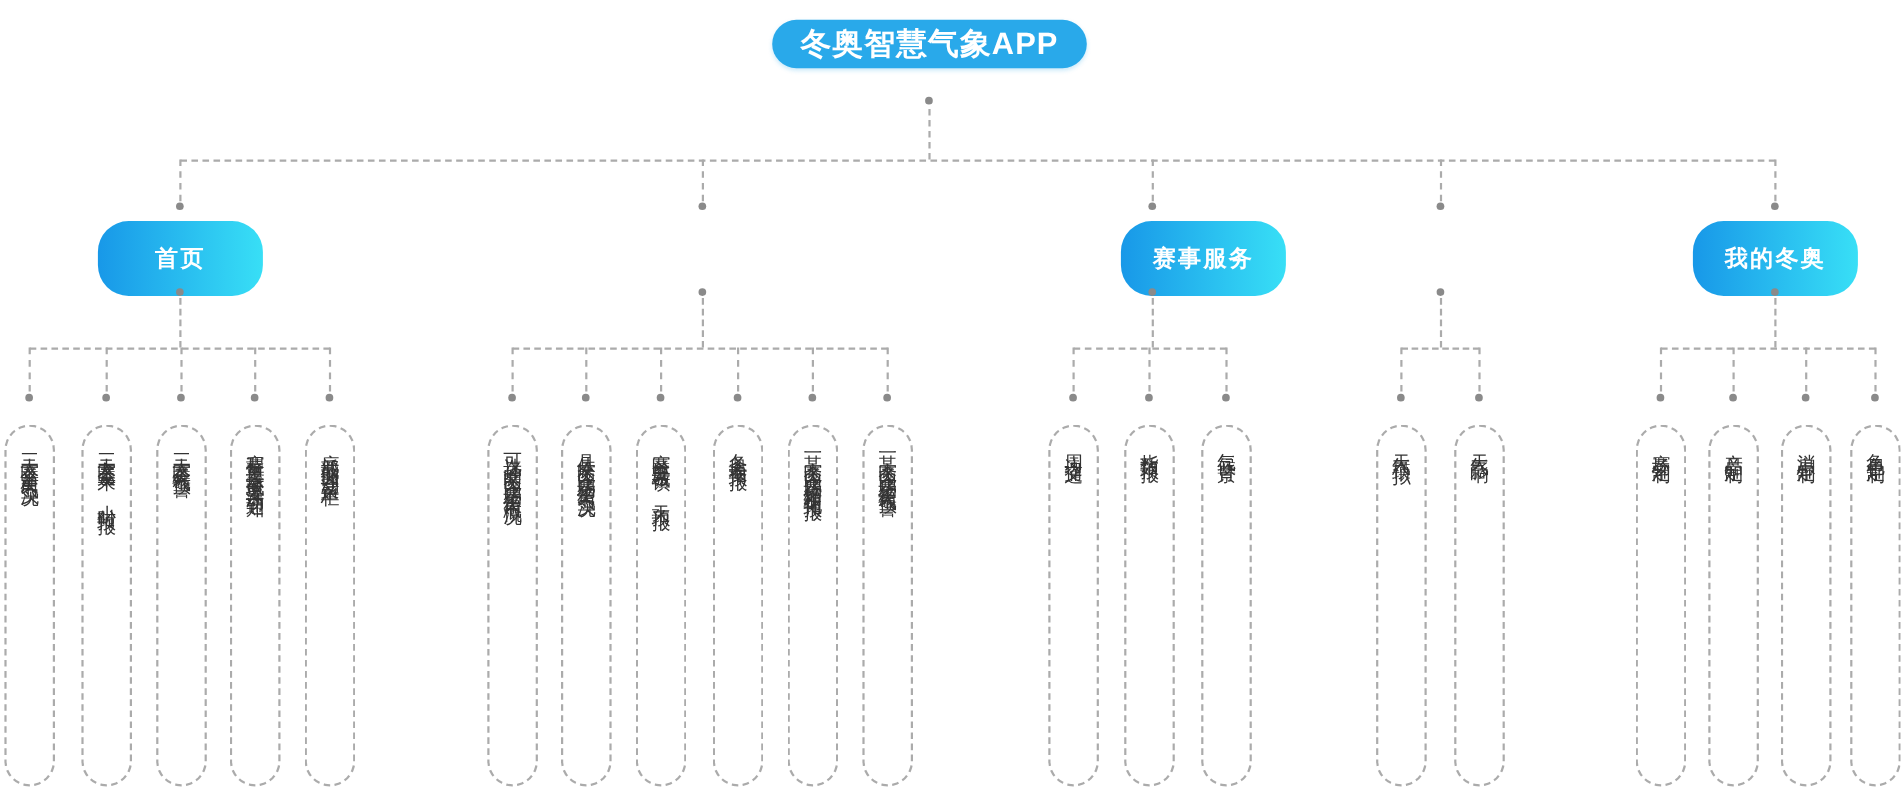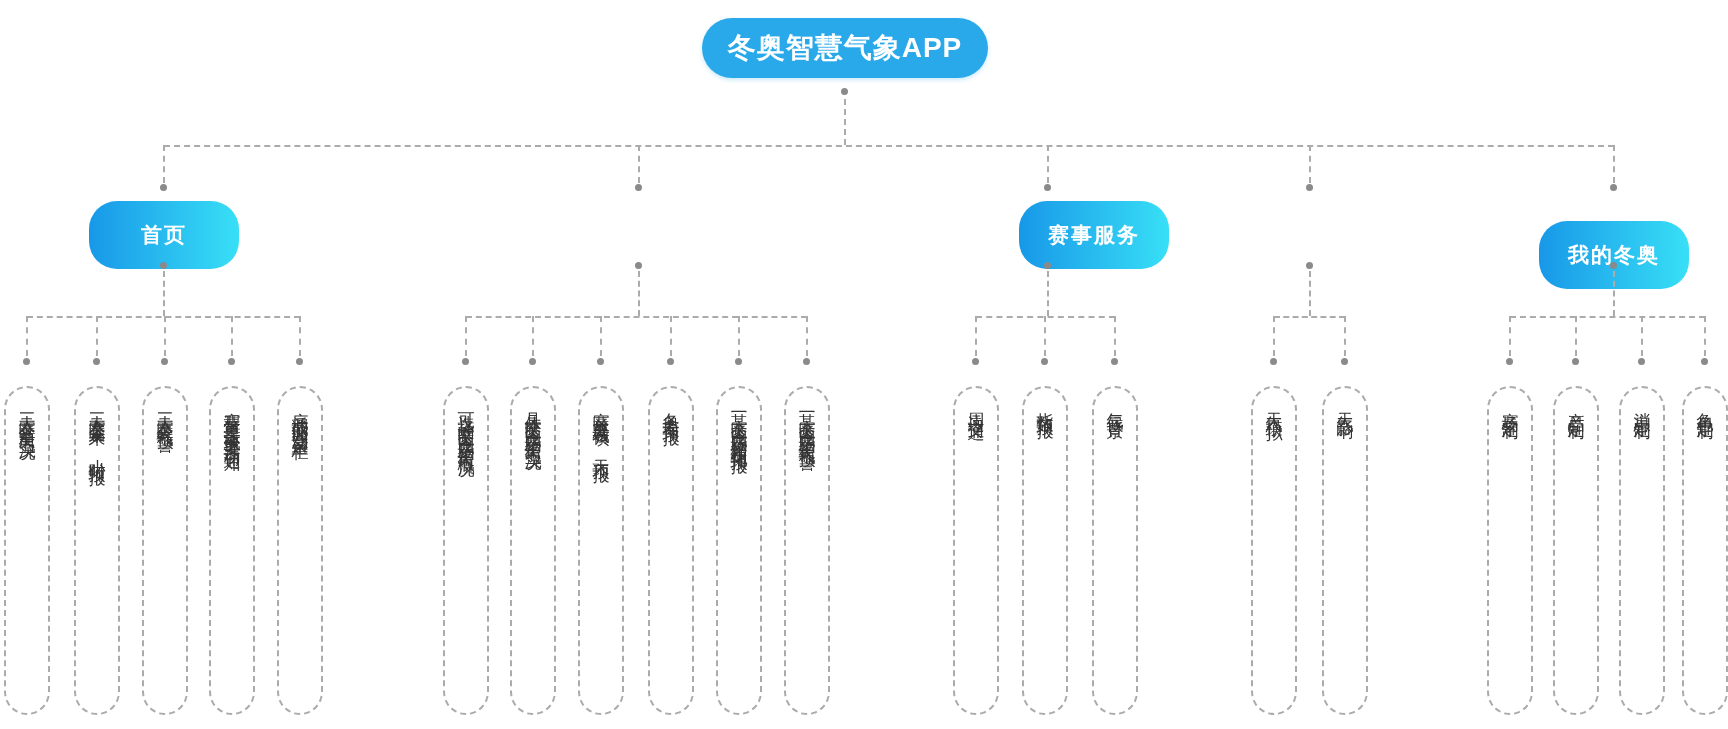--- a/index.html
+++ b/index.html
@@ -6,21 +6,21 @@
   .canvas{
     position:relative;width:1728px;height:729px;background:#ffffff;overflow:hidden;
     font-family:"Liberation Sans","DejaVu Sans",sans-serif;
   }
   
   .vline{position:absolute;width:0;border-left:2px dashed #ababab;}
   .hline{position:absolute;height:0;border-top:2px dashed #ababab;}
   .dot{position:absolute;width:7px;height:7px;border-radius:50%;background:#8a8a8a;}
   
   .node-root{
-    position:absolute;left:702px;top:18px;width:286px;height:60px;
+    position:absolute;left:702px;top:18px;width:286px;height:44px;
     background:#29a9ea;border-radius:30px;display:flex;align-items:center;justify-content:center;
     color:#ffffff;font-size:28px;font-weight:bold;letter-spacing:1px;cursor:pointer;
     box-shadow:0 2px 4px rgba(41,169,234,0.25);
   }
   .node-branch{
     position:absolute;top:201px;width:150px;height:68px;
     background:linear-gradient(90deg,#1898e8 0%,#38dff6 100%);
     border-radius:28px;display:flex;align-items:center;justify-content:center;
     color:#ffffff;font-size:21px;font-weight:bold;letter-spacing:2px;cursor:pointer;text-align:right;
   }
@@ -168,21 +168,21 @@
   </div>
 
   <div class="vline" style="left:1344px;top:316px;height:40px;"></div>
   <div class="dot" style="left:1341px;top:358px;"></div>
   <div class="leaf" style="left:1322px;">
     <span class="leaf-label">天气影响</span>
   </div>
 
   <div class="vline" style="left:1613px;top:145px;height:38px;"></div>
   <div class="dot" style="left:1610px;top:184px;"></div>
-  <div class="node-branch" style="left:1539px;margin-top:20px;">
+  <div class="node-branch" style="left:1539px;">
     <span>我的冬奥</span>
   </div>
   <div class="dot" style="left:1610px;top:262px;"></div>
   <div class="vline" style="left:1613px;top:271px;height:45px;"></div>
   <div class="hline" style="left:1510px;top:316px;width:195px;"></div>
 
   <div class="vline" style="left:1509px;top:316px;height:40px;"></div>
   <div class="dot" style="left:1506px;top:358px;"></div>
   <div class="leaf" style="left:1487px;">
     <span class="leaf-label">赛场定制</span>

